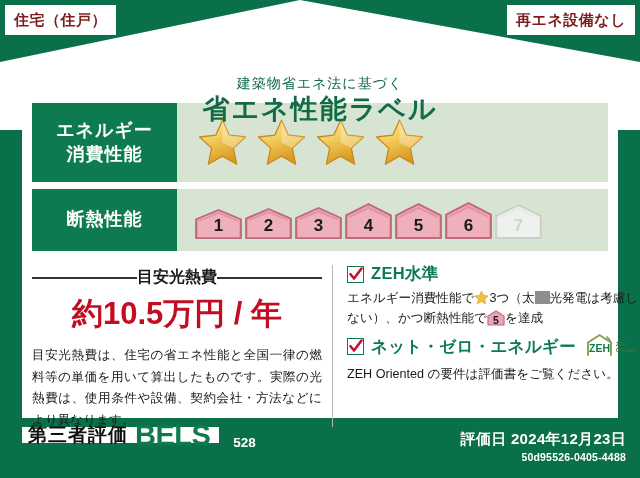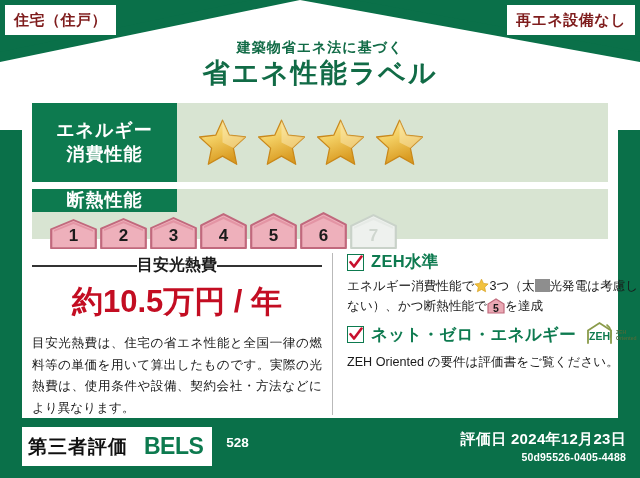--- a/index.html
+++ b/index.html
@@ -61,23 +61,24 @@
   .title-wrap {
     position: absolute;
     z-index: 5;
     left: 0; top: 40px;
     width: 640px;
     text-align: center;
     color: #116b46;
   }
   .title-sub {
     font-size: 14px;
-    font-weight: bold;
+    font-weight: normal;
     letter-spacing: 1px;
     line-height: 1.1;
+    margin-top: 36px;
   }
   .title-main {
     font-size: 27px;
     font-weight: bold;
     letter-spacing: 2px;
     line-height: 1.25;
     margin-top: 2px;
   }
 
   
@@ -93,22 +94,21 @@
   }
 
   .perf-row {
     display: flex;
     align-items: stretch;
     margin: 7px 10px 0 10px;
     height: 79px;
     background: #d8e4d2;
   }
   .perf-row.second {
-    height: 50px;
-    flex-direction: column;
+    height: 62px;
   }
   .perf-label {
     width: 145px;
     background: #0d7a4f;
     color: #ffffff;
     font-weight: bold;
     font-size: 18px;
     letter-spacing: 1px;
     display: flex;
     flex-direction: column;
@@ -284,35 +284,35 @@
     top: 424px;
     width: 640px;
     height: 54px;
     display: flex;
     align-items: flex-start;
   }
   .bels-badge {
     margin-left: 22px;
     margin-top: 3px;
     background: #ffffff;
-    height: 39px;
+    height: 16px;
     display: flex;
     align-items: center;
     padding: 0 9px 0 6px;
-    gap: 16px;
+    gap: 7px;
     box-sizing: border-box;
   }
   .bels-jp {
     font-size: 19px;
     font-weight: bold;
     color: #111111;
     letter-spacing: 1px;
   }
   .bels-en {
-    font-size: 23px;
+    font-size: 29px;
     font-weight: bold;
     color: #0d7a4f;
     letter-spacing: -0.5px;
     font-family: "Liberation Sans", sans-serif;
   }
   .bldg-name {
     color: #ffffff;
     font-size: 13.5px;
     font-weight: bold;
     margin-left: 9px;

